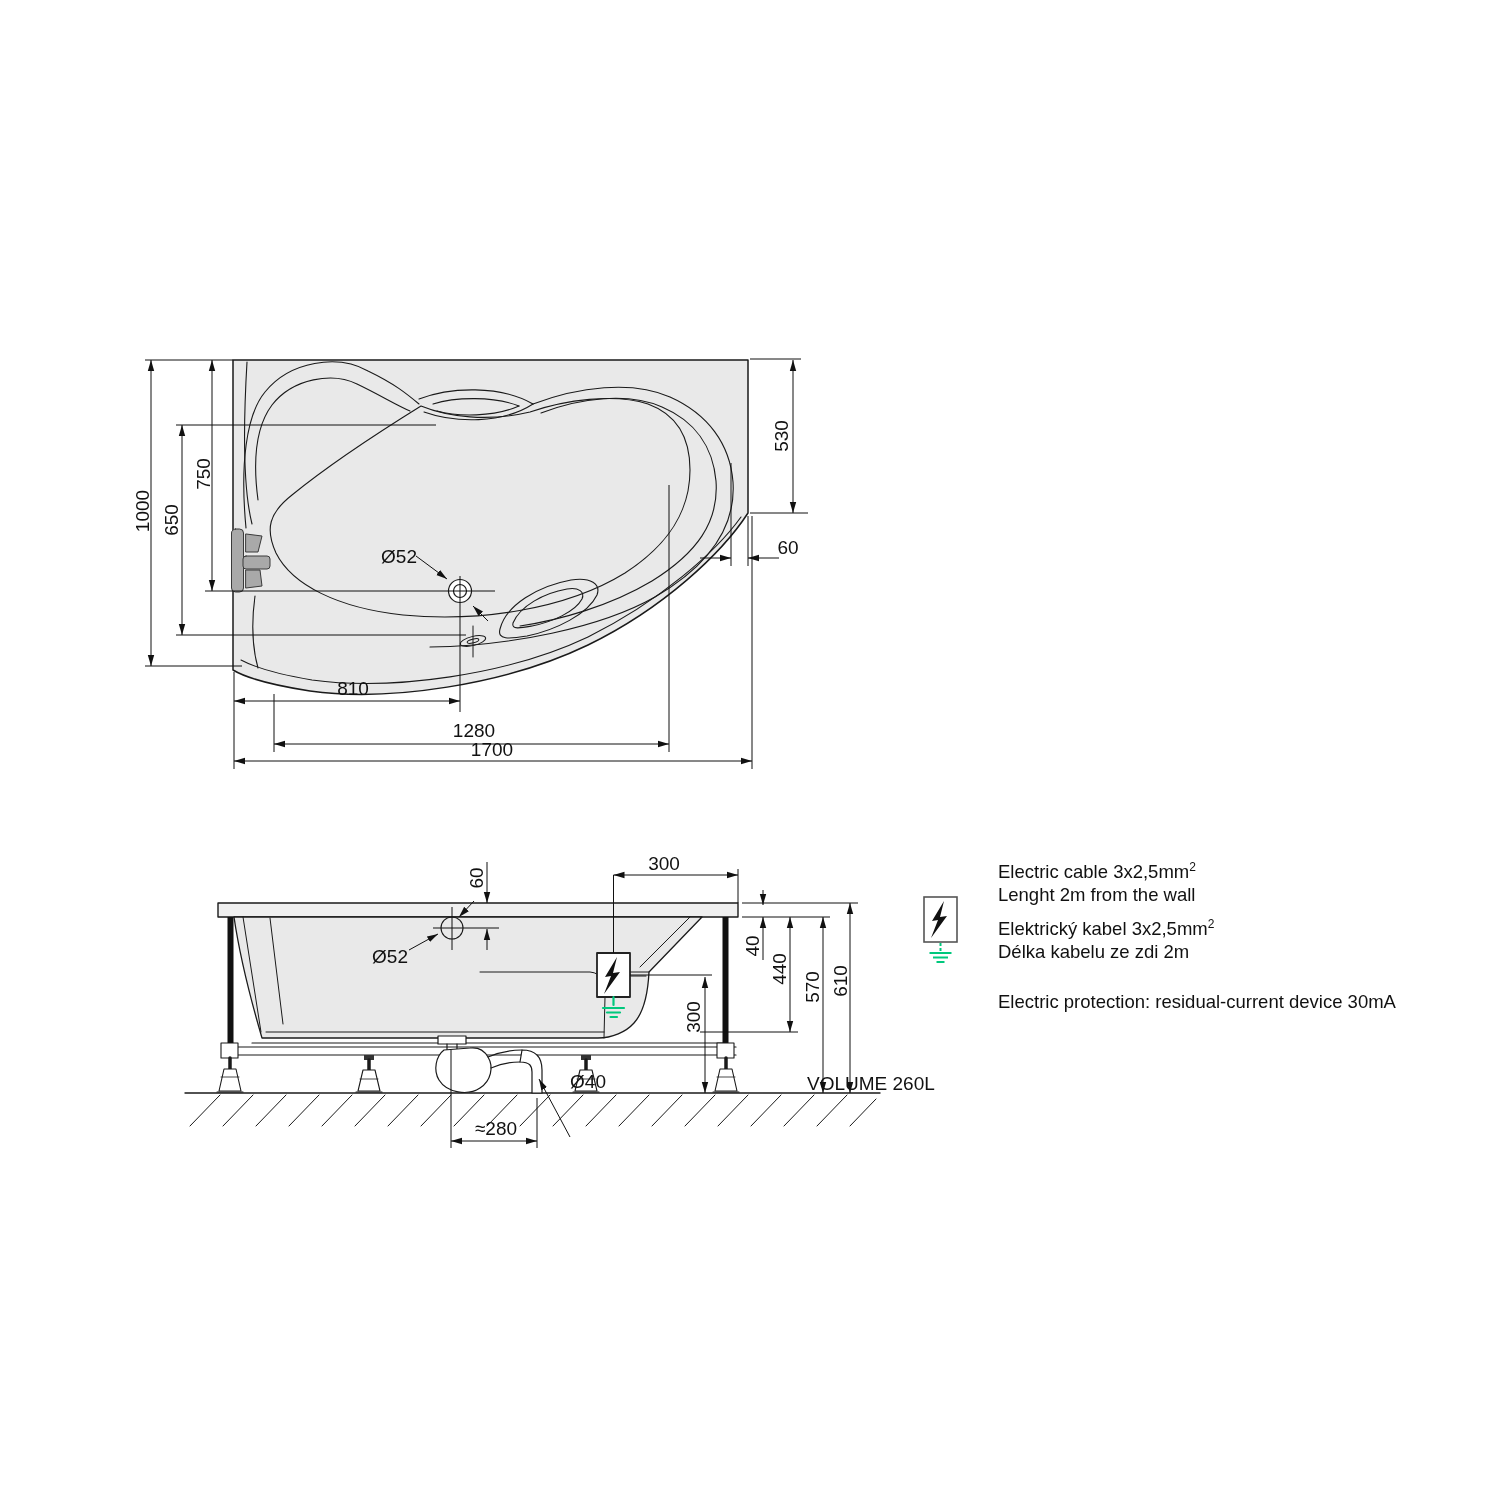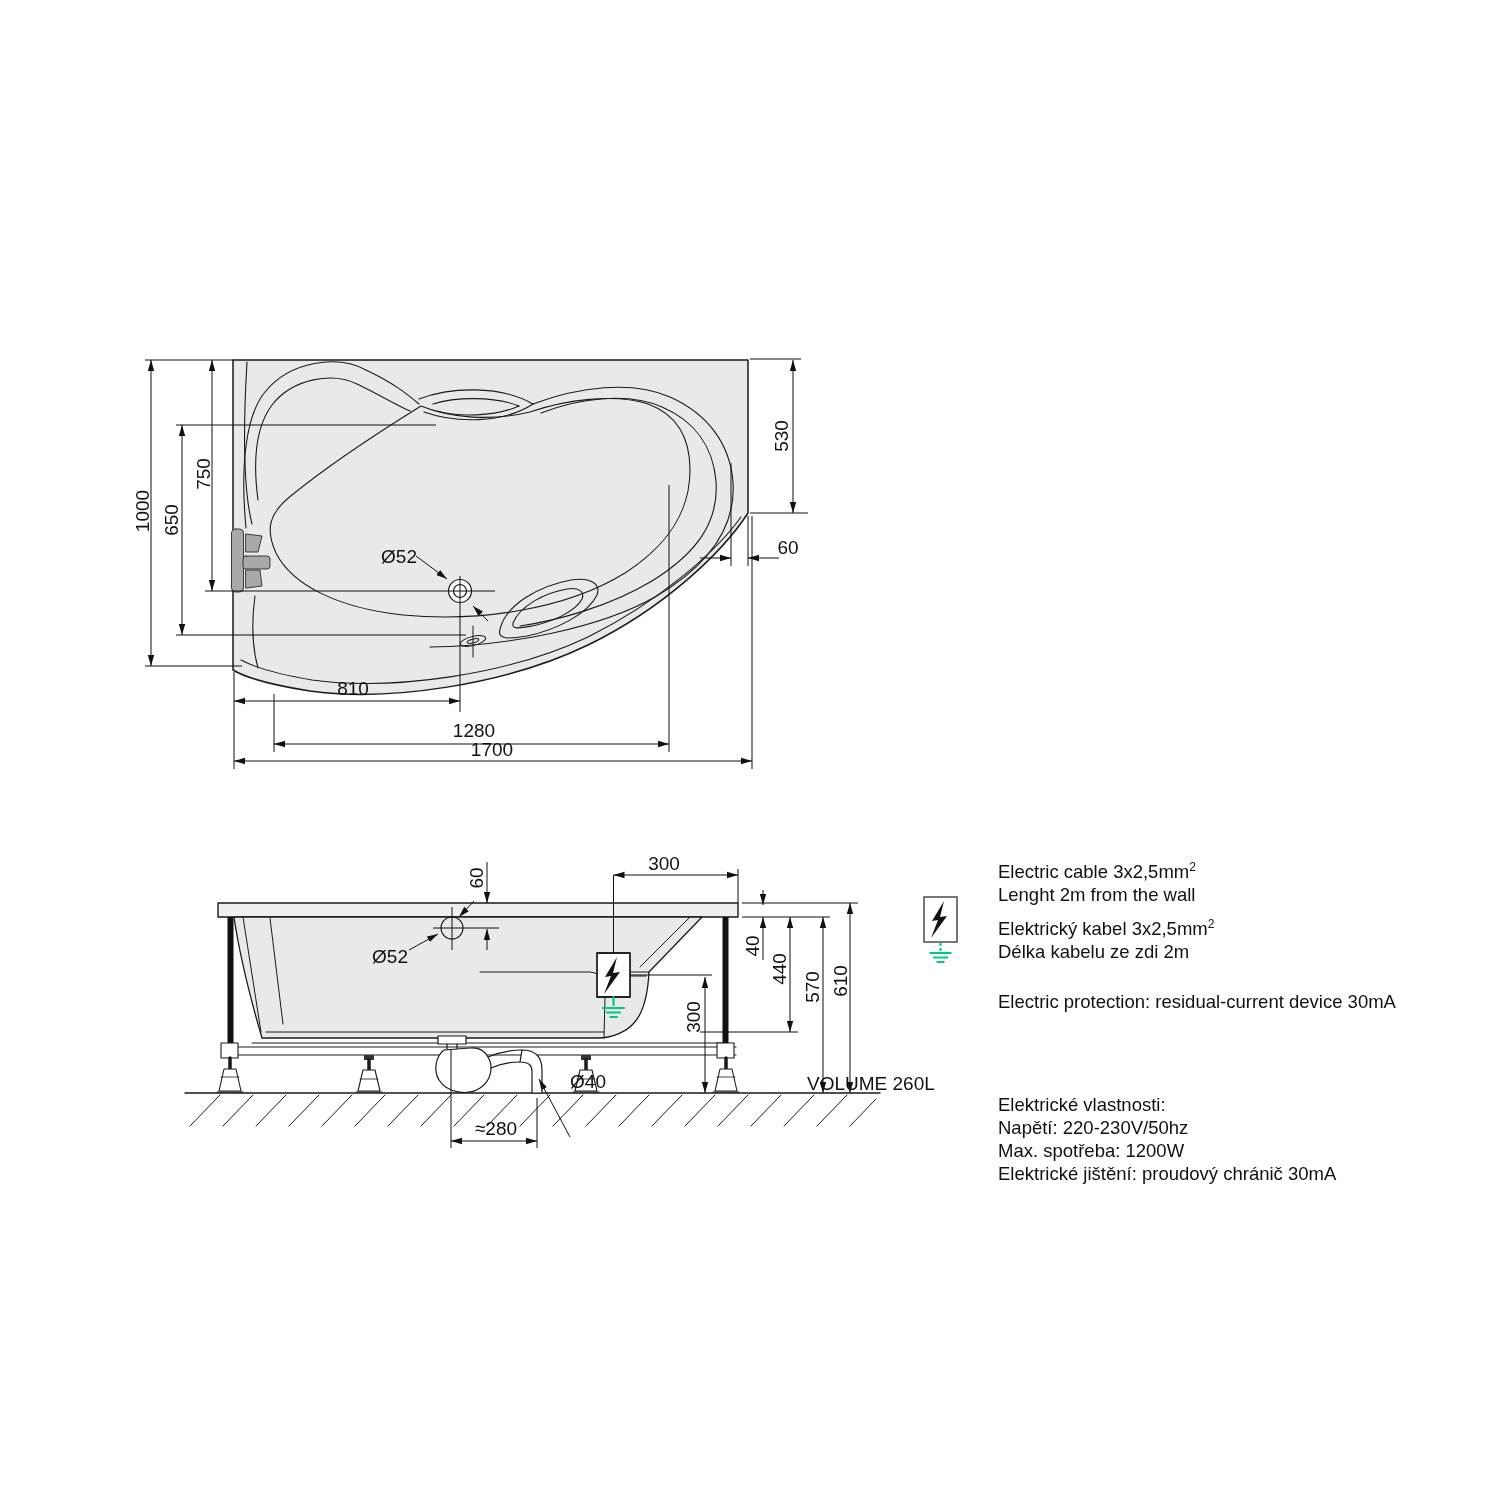--- a/index.html
+++ b/index.html
@@ -257,20 +257,14 @@
   <div class="notes-line"><span>Electric cable 3x2,5mm</span><sup>2</sup></div>
   <div class="notes-line">Lenght 2m from the wall</div>
 </div>
 <div class="nblock" style="top:917px">
   <div class="notes-line"><span>Elektrický kabel 3x2,5mm</span><sup>2</sup></div>
   <div class="notes-line">Délka kabelu ze zdi 2m</div>
 </div>
 <div class="nblock" style="top:990px">
   <div class="notes-line">Electric protection: residual-current device 30mA</div>
 </div>
-<div class="nblock" style="top:1093px">
-  <div class="notes-line">Elektrické vlastnosti:</div>
-  <div class="notes-line">Napětí: 220-230V/50hz</div>
-  <div class="notes-line">Max. spotřeba: 1200W</div>
-  <div class="notes-line">Elektrické jištění: proudový chránič 30mA</div>
-</div>
 
 </div>
 
 </body></html>

